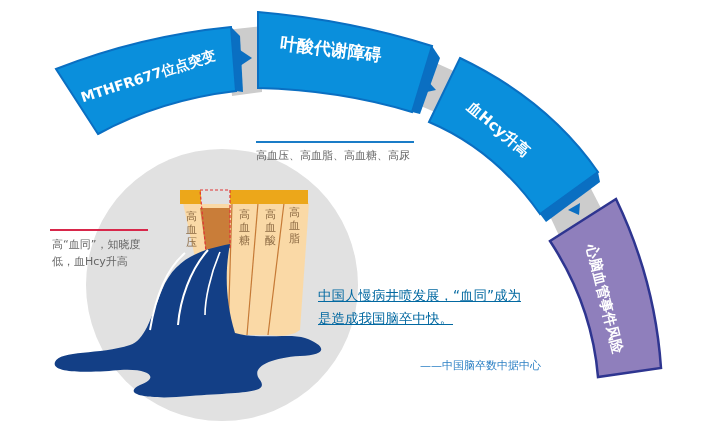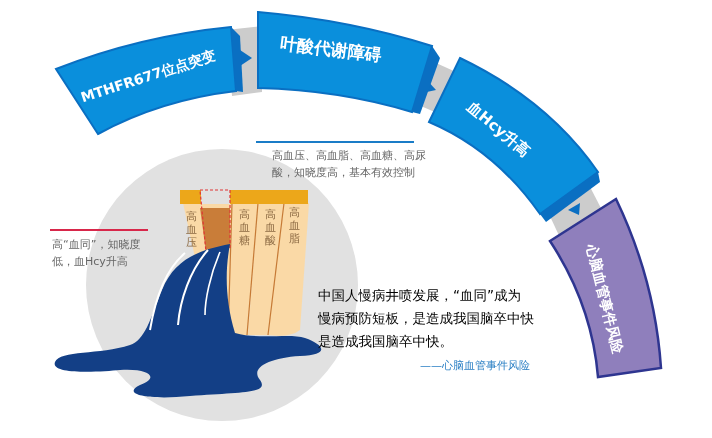--- a/index.html
+++ b/index.html
@@ -1,21 +1,21 @@
 <!DOCTYPE html>
 <html><head>
 <meta charset="utf-8">
 <style>
   html, body { margin: 0; padding: 0; background: #ffffff; }
   body { width: 712px; height: 438px; position: relative; overflow: hidden;
          font-family: "DejaVu Sans", sans-serif; }
   #stage { position: absolute; left: 0; top: 0; width: 712px; height: 438px; }
   .note { position: absolute; font-size: 11px; line-height: 17px; color: #666666; }
   .quote { position: absolute; left: 318px; top: 284px; width: 240px;
-           font-size: 13.5px; line-height: 23px; color: #000000; }
+           font-size: 13.5px; line-height: 23px; color: #0369a1; text-decoration: underline; }
   .source { position: absolute; left: 420px; top: 358px; font-size: 11px; color: #2a7fc4; }
   .seg-label { position: absolute; color: #ffffff; font-weight: bold; white-space: nowrap;
                transform-origin: center center; }
 </style>
 </head>
 <body>
 
 <div id="stage">
   <svg width="712" height="438" viewBox="0 0 712 438" style="position:absolute;left:0;top:0">
 
@@ -88,28 +88,26 @@
       <text x="265" y="218"><tspan x="265" dy="0">高</tspan><tspan x="265" dy="13">血</tspan><tspan x="265" dy="13">酸</tspan></text>
       <text x="289" y="216"><tspan x="289" dy="0">高</tspan><tspan x="289" dy="13">血</tspan><tspan x="289" dy="13">脂</tspan></text>
     </g>
   </svg>
 
   <div class="seg-label" style="left:78px;top:68px;font-size:14px;transform:rotate(-18deg);">MTHFR677位点突变</div>
   <div class="seg-label" style="left:280px;top:38px;font-size:17px;transform:rotate(7deg);">叶酸代谢障碍</div>
   <div class="seg-label" style="left:460px;top:120px;font-size:15px;transform:rotate(40deg);">血Hcy升高</div>
   <div class="seg-label" style="left:548px;top:290px;font-size:14px;transform:rotate(76deg);">心脑血管事件风险</div>
 
-  <div class="note" style="left:256px;top:147px;margin-left:16px;">
+  <div class="note" style="left:256px;top:147px;">
     <div>高血压、高血脂、高血糖、高尿</div>
-    <div>酸，知晓度高，基本有效控制</div>
   </div>
   <div class="note" style="left:52px;top:236px;">
     <div>高“血同”，知晓度</div>
     <div>低，血Hcy升高</div>
   </div>
 
   <div class="quote">
     <div>中国人慢病井喷发展，“血同”成为</div>
-    <div>慢病预防短板，是造成我国脑卒中快</div>
     <div>是造成我国脑卒中快。</div>
   </div>
-  <div class="source">——心脑血管事件风险</div>
+  <div class="source">——中国脑卒数中据中心</div>
 </div>
 
 </body></html>

